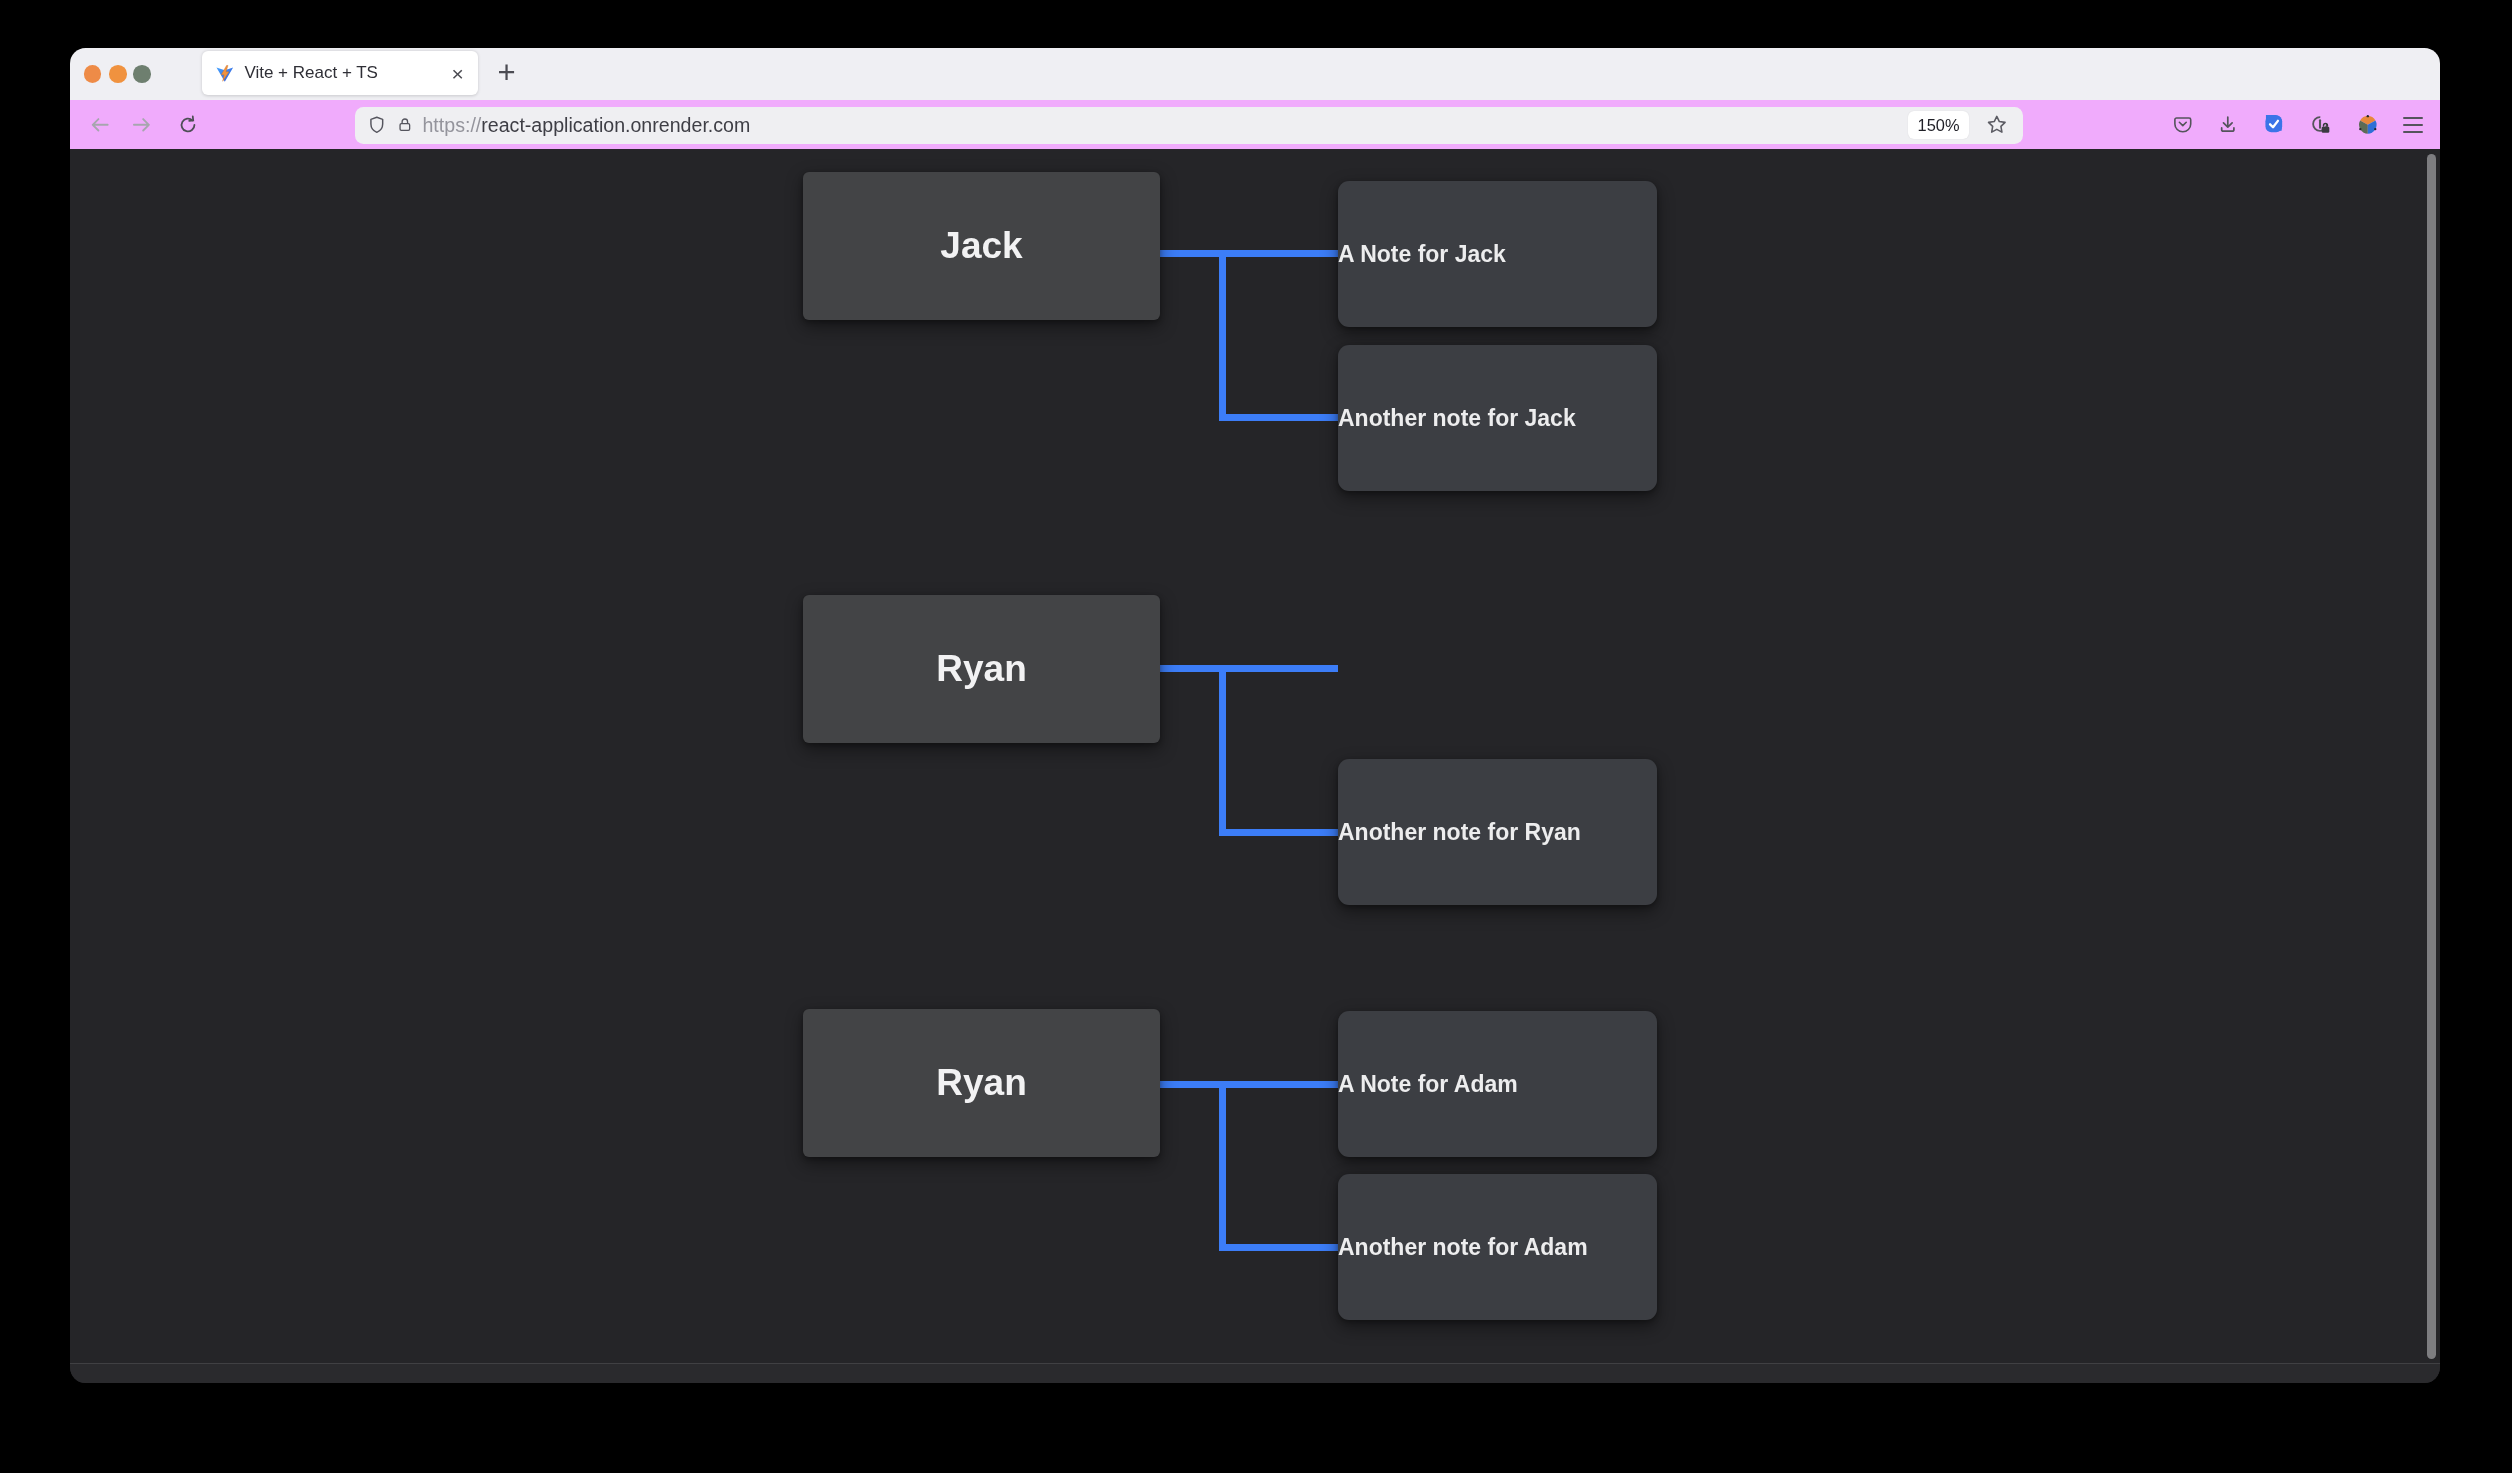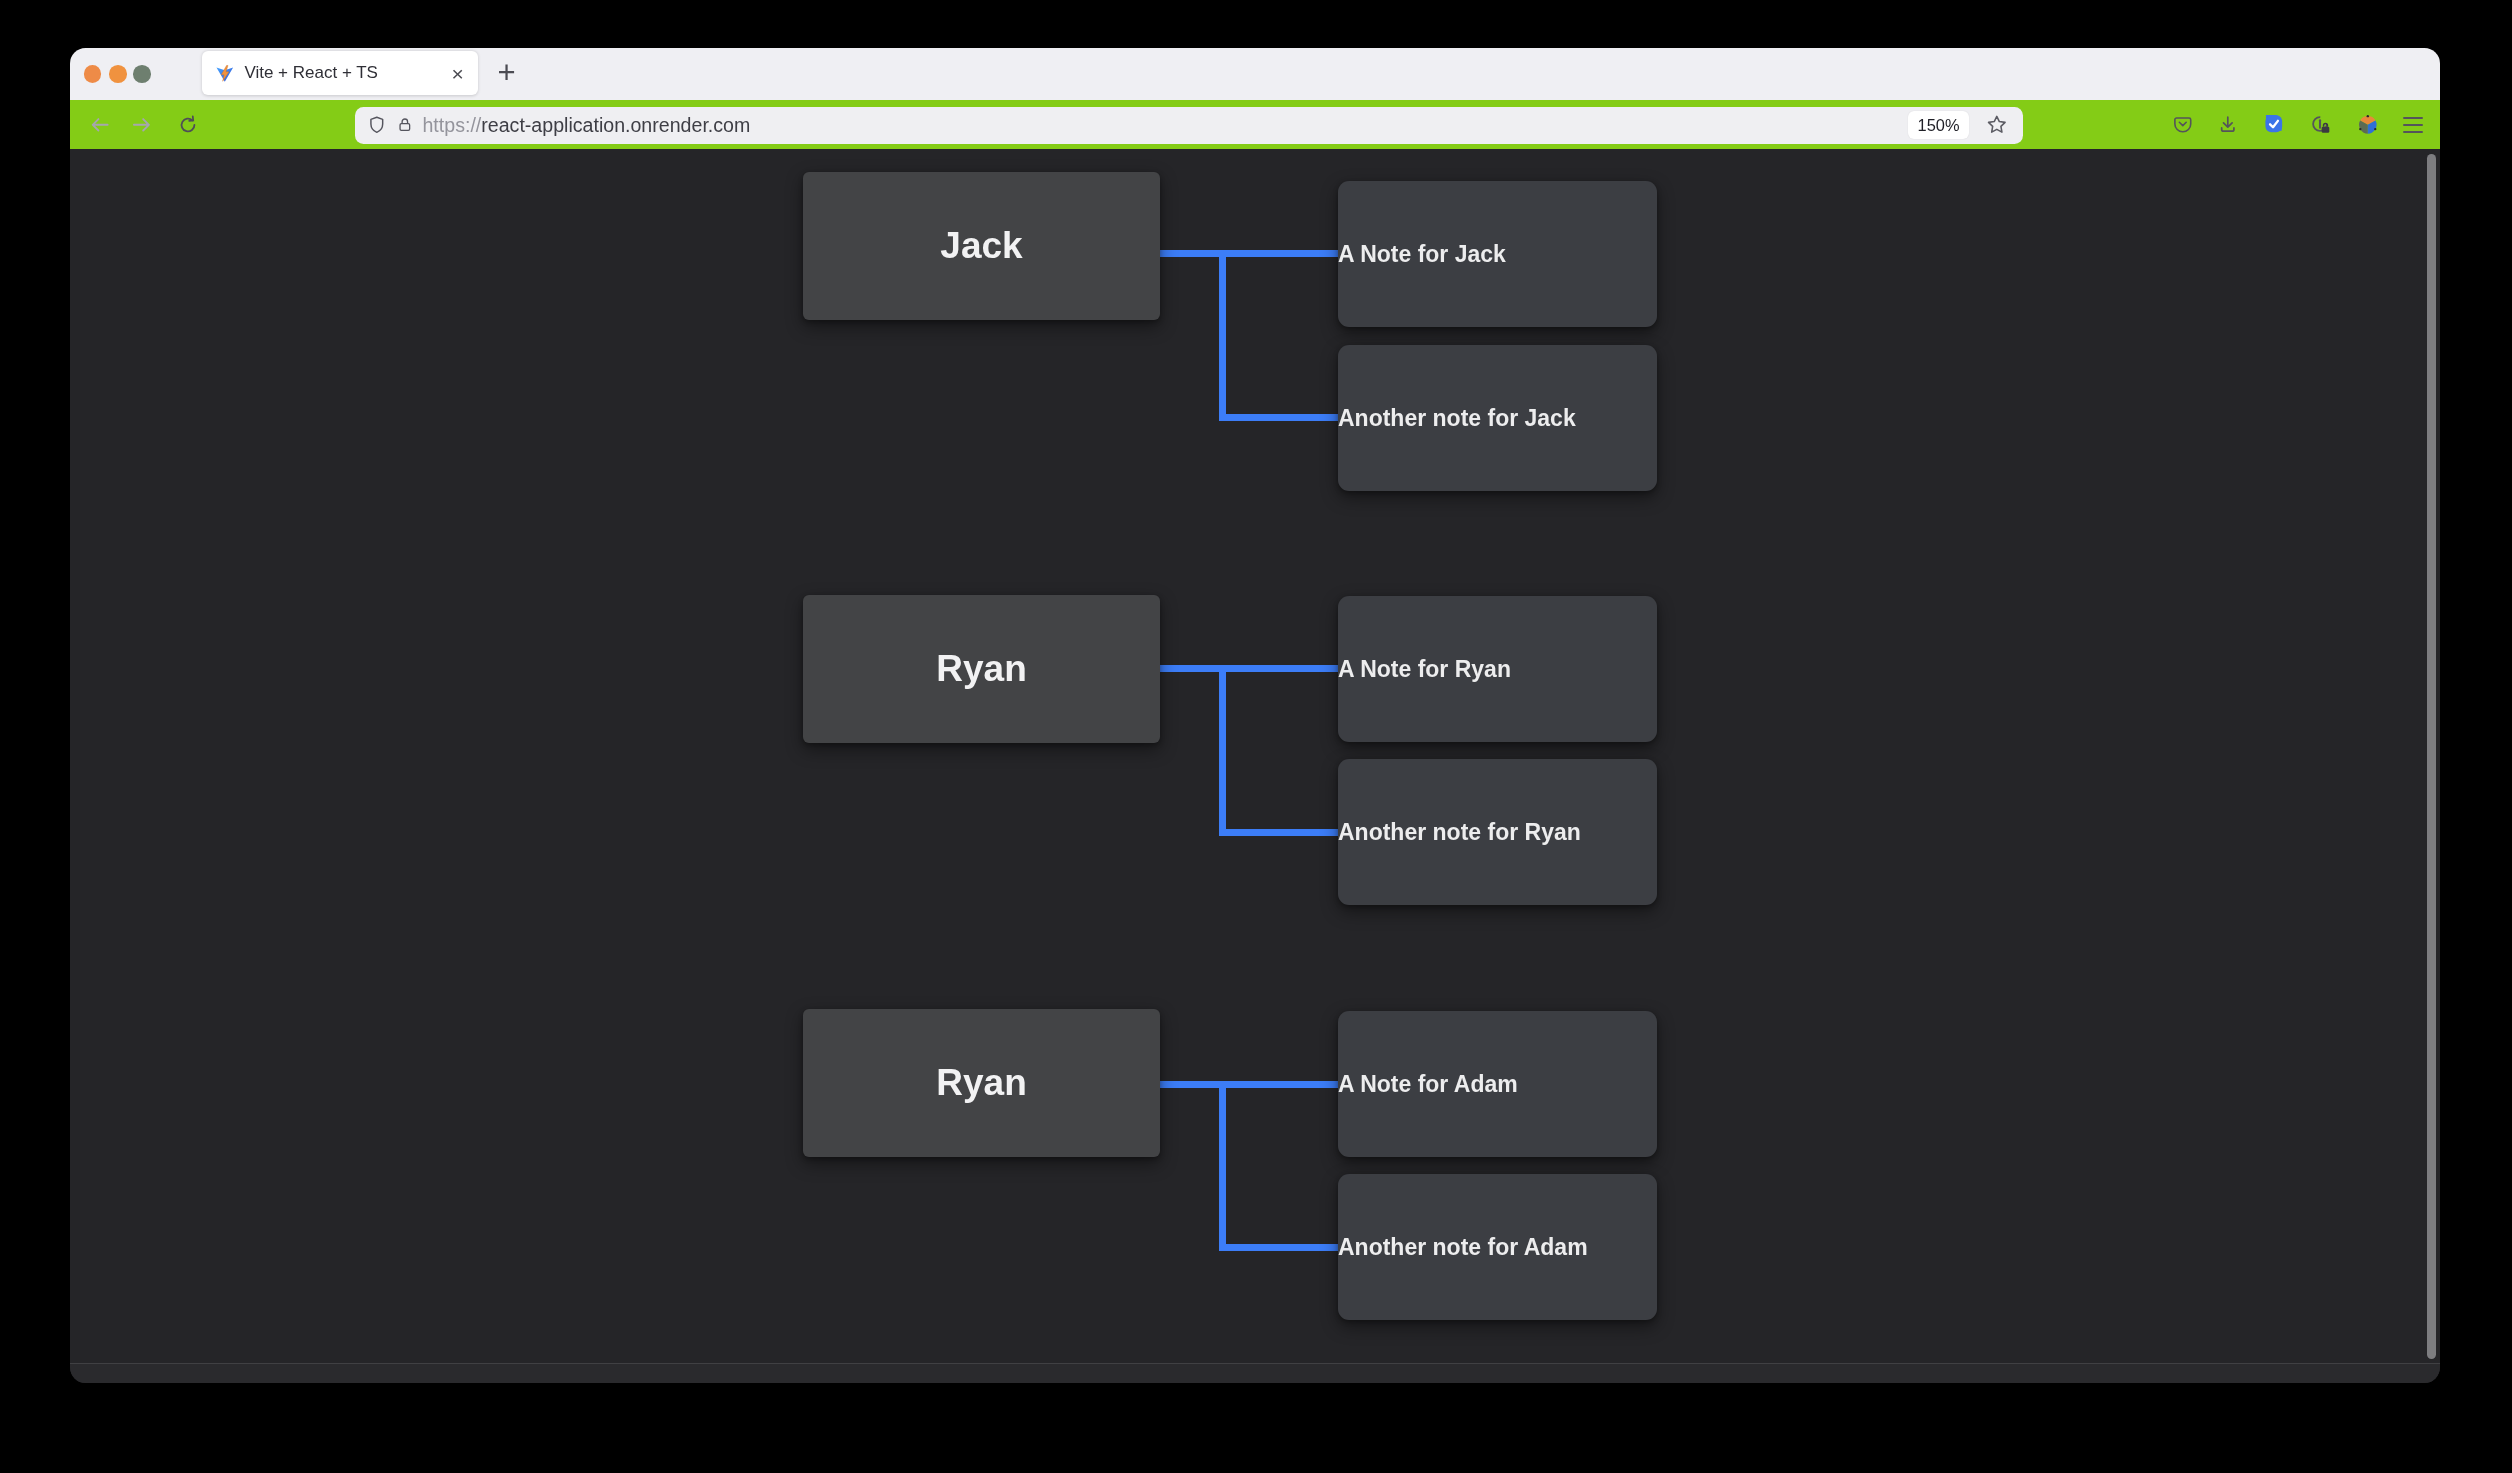--- a/index.html
+++ b/index.html
@@ -33,21 +33,21 @@
   .tab .favicon{width:19.6px;height:19.6px;flex:0 0 auto;}
   .tab .title{margin-left:9.8px;font-size:17px;color:#2f2f36;white-space:nowrap;overflow:hidden;flex:1;}
   .tab .close{font-size:21px;color:#4b4b52;line-height:1;padding:0 1.3px;}
   .newtab{
     position:absolute;left:417px;top:3.3px;width:39px;height:44px;display:flex;
     align-items:center;justify-content:center;font-size:31px;font-weight:300;color:#4b4b52;
   }
 
   
   .toolbar{
-    position:absolute;left:0;top:52px;width:100%;height:50px;background:#84cc16;
+    position:absolute;left:0;top:52px;width:100%;height:50px;background:#f0abfc;
     border-bottom:0.7px solid #cfcfd4;
   }
   .navbtn{position:absolute;top:0;height:50px;display:flex;align-items:center;justify-content:center;width:42px;}
   .navbtn svg{display:block;}
   .nav-back{left:9.2px;}
   .nav-fwd{left:51px;}
   .nav-reload{left:97px;}
 
   .urlbar{
     position:absolute;left:285px;top:6.5px;width:1668px;height:37px;border-radius:8.5px;
@@ -229,23 +229,20 @@
     <div class="node note" style="top:32px;">
       <span>A Note for Jack</span>
     </div>
     <div class="node note" style="top:196px;">
       <span>Another note for Jack</span>
     </div>
 
     <div class="node person" style="top:446px;">
       <span>Ryan</span>
     </div>
-    <div class="node note" style="top:447px;">
-      <span>A Note for Ryan</span>
-    </div>
     <div class="node note" style="top:610px;">
       <span>Another note for Ryan</span>
     </div>
 
     <div class="node person" style="top:860px;">
       <span>Ryan</span>
     </div>
     <div class="node note" style="top:862px;">
       <span>A Note for Adam</span>
     </div>

